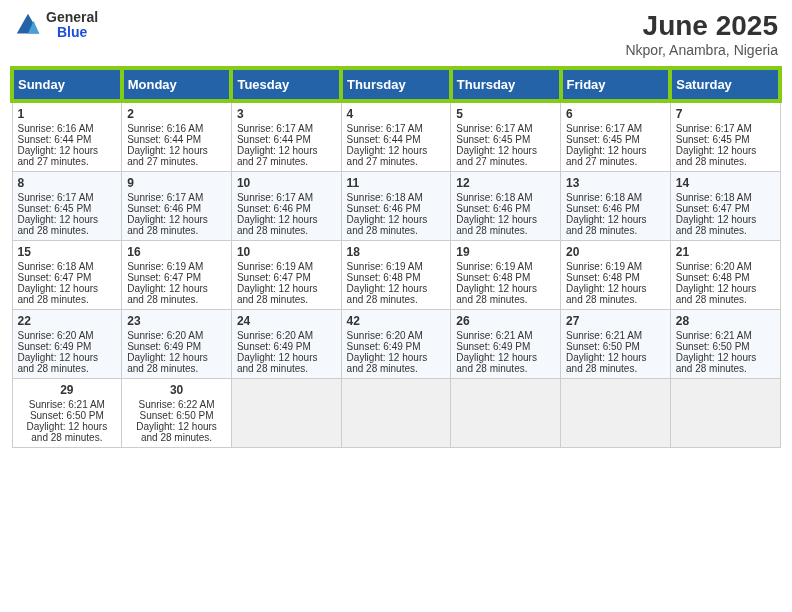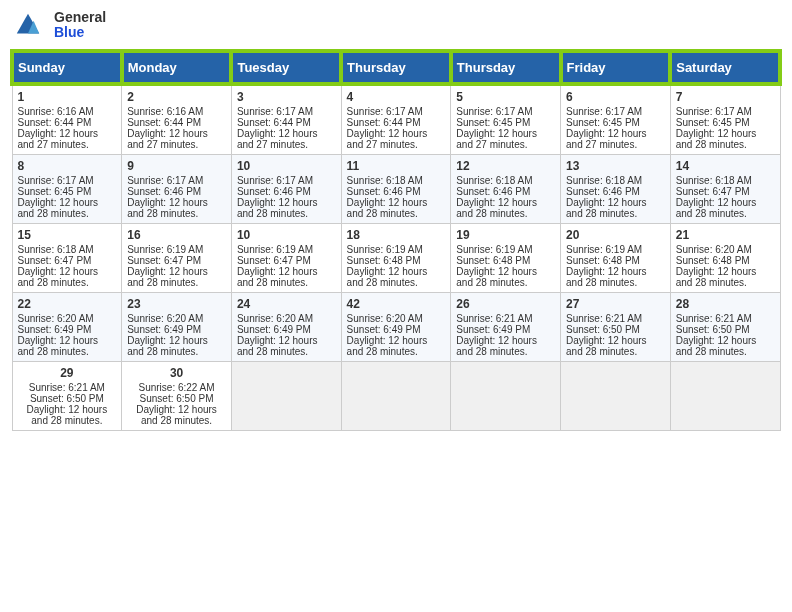--- a/index.html
+++ b/index.html
@@ -13,21 +13,22 @@
     .header {
       display: flex;
       justify-content: space-between;
       align-items: flex-start;
       margin-bottom: 8px;
       padding: 0 4px;
     }
     .logo {
       display: flex;
       align-items: center;
-      gap: 12px;
+      gap: 4px;
+      text-align: center;
     }
     .logo-text {
       display: flex;
       flex-direction: column;
       font-size: 14px;
       font-weight: bold;
       line-height: 1.1;
     }
     .logo-general { color: #333; }
     .logo-blue { color: #1d4ed8; }
@@ -96,20 +97,24 @@
   <div class="logo">
     <svg class="logo-icon" viewBox="0 0 40 40">
       <polygon points="20,4 36,32 4,32" fill="#2563a8"></polygon>
       <polygon points="28,14 36,32 20,32" fill="#4a9fd4"></polygon>
     </svg>
     <div class="logo-text">
       <span class="logo-general">General</span>
       <span class="logo-blue">Blue</span>
     </div>
   </div>
+  <div class="title-block">
+    <h1>June 2025</h1>
+    <h2>Nkpor, Anambra, Nigeria</h2>
+  </div>
 </div>
 
 <table class="calendar">
   <thead>
     <tr>
     <th>Sunday</th>
         <th>Monday</th>
         <th>Tuesday</th>
         <th>Thursday</th>
         <th>Thursday</th>

